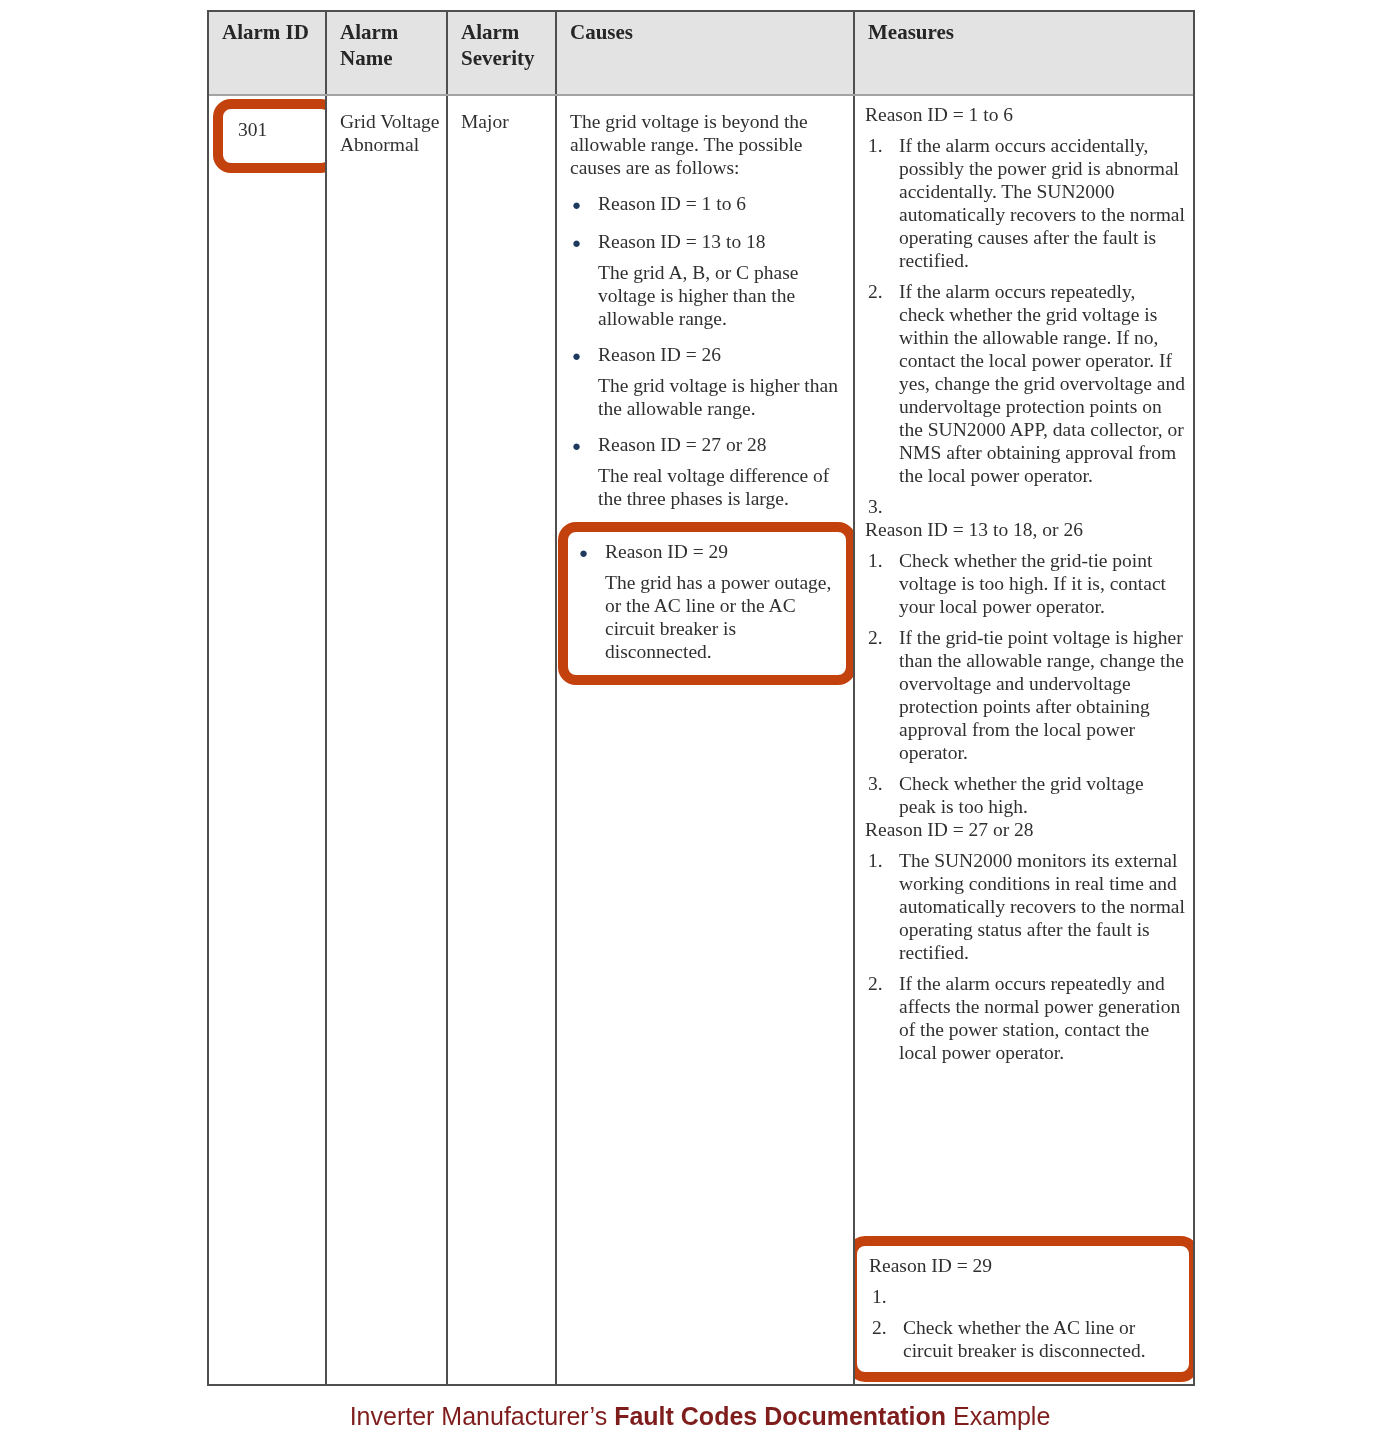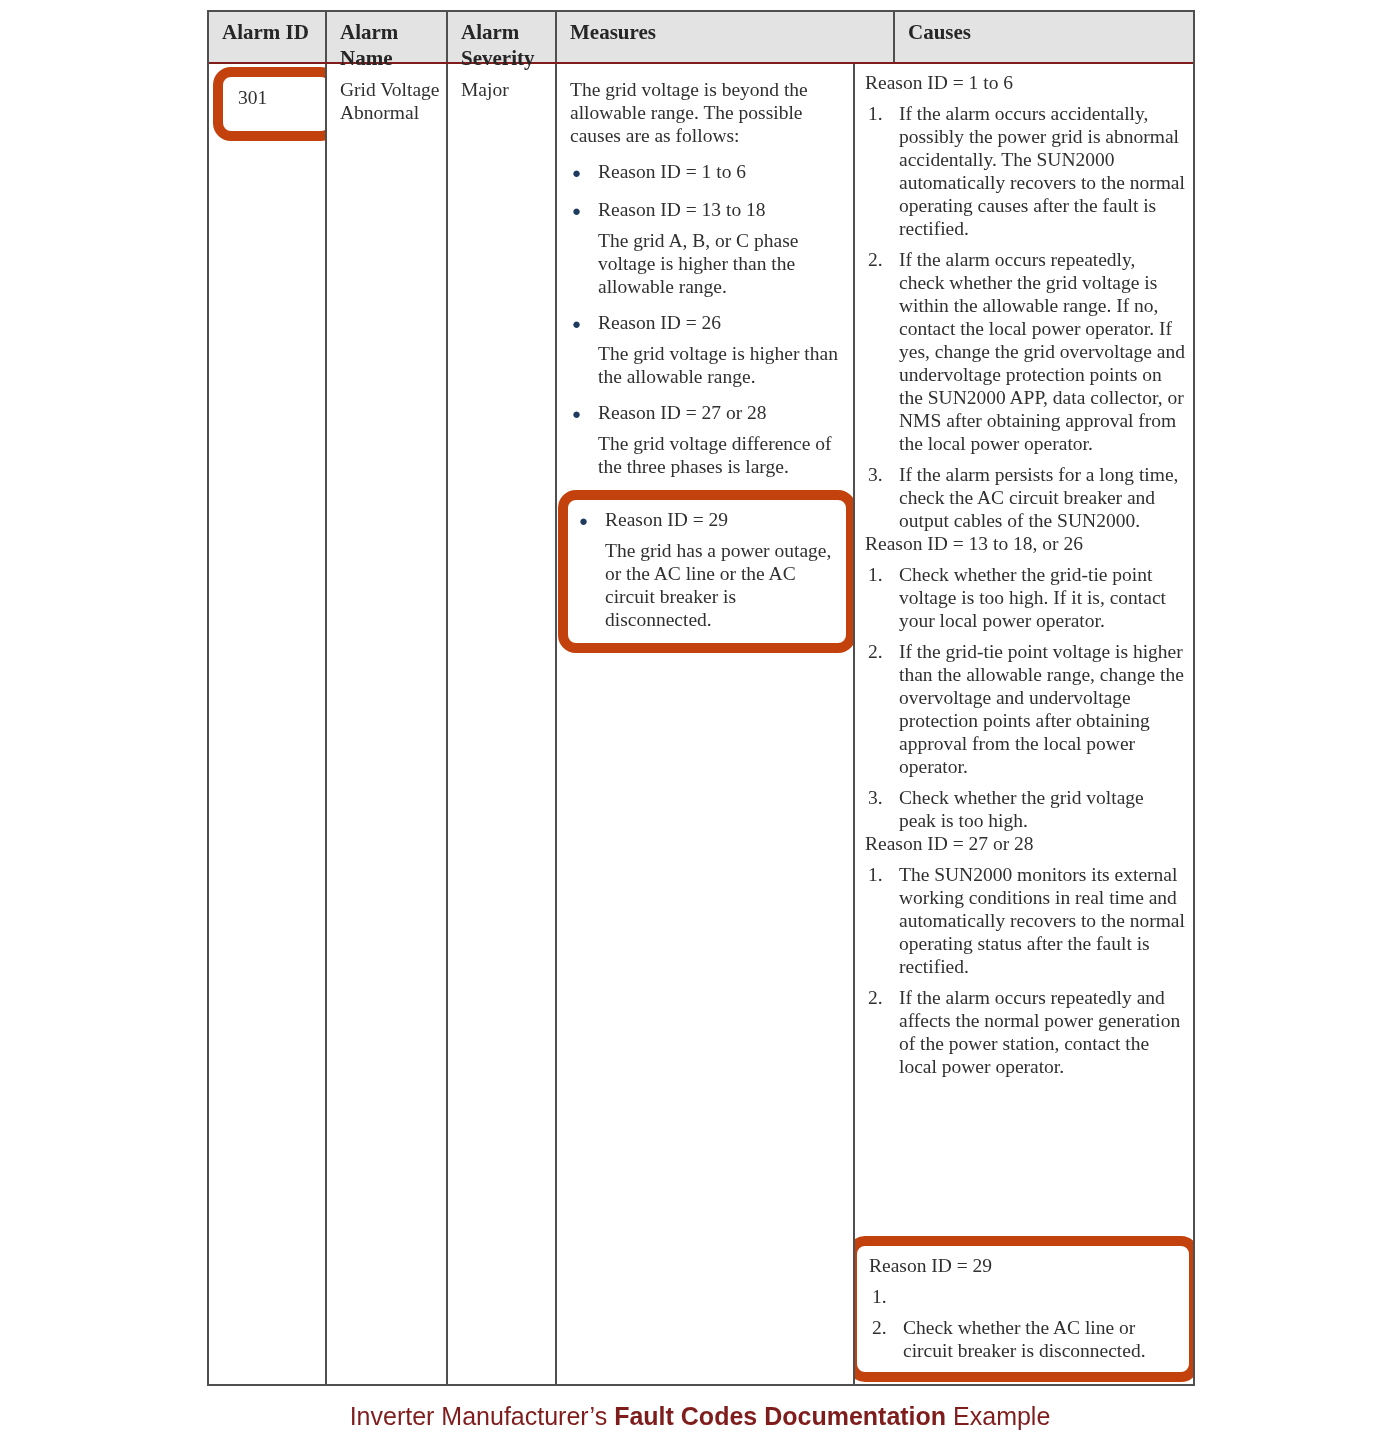--- a/index.html
+++ b/index.html
@@ -2,21 +2,21 @@
 <html><head>
 <meta charset="utf-8">
 <style>
   html,body{margin:0;padding:0;background:#ffffff;}
   .page{position:relative;width:1400px;height:1446px;background:#ffffff;overflow:hidden;
         font-family:"Liberation Serif", serif;color:#303030;}
 
   
   .doc-table{position:absolute;left:207px;top:10px;width:988px;height:1376px;
              box-sizing:border-box;border:2px solid #4f4f4f;display:flex;flex-direction:column;background:#fff;}
-  .thead{display:flex;flex:none;height:52px;background:#e3e3e3;border-bottom:2px solid #7f1d1d;box-sizing:border-box;justify-content:center;}
+  .thead{display:flex;flex:none;height:84px;background:#e3e3e3;border-bottom:2px solid #a3a3a3;box-sizing:border-box;justify-content:center;}
   .th{box-sizing:border-box;padding:7px 8px 0 13px;font-weight:bold;font-size:21px;line-height:26px;
       color:#262626;border-right:2px solid #4f4f4f;}
   .th:last-child{border-right:none;}
   .w1{width:118px;flex:none;} .w2{width:121px;flex:none;} .w3{width:109px;flex:none;}
   .w4{width:298px;flex:none;} .w5{flex:1;min-width:0;}
 
   .tbody{display:flex;flex:1;min-height:0;}
   .td{box-sizing:border-box;border-right:2px solid #4f4f4f;font-size:19.5px;line-height:23px;
       padding:13px 4px 0 13px;overflow:hidden;}
   .td:last-child{border-right:none;}
@@ -58,22 +58,22 @@
 <body>
 
 <div class="page">
 
   <div class="doc-table">
 
     <div class="thead">
       <div class="th w1">Alarm ID</div>
       <div class="th w2">Alarm Name</div>
       <div class="th w3">Alarm Severity</div>
+      <div class="th w4">Causes</div>
       <div class="th w5">Measures</div>
-      <div class="th w4">Causes</div>
     </div>
 
     <div class="tbody">
 
       <div class="td w1 col-id">
         <div class="hl hl-id">
           <span>301</span>
         </div>
       </div>
 
@@ -108,21 +108,21 @@
           <div class="bcontent">
             <div class="btitle">Reason ID = 26</div>
             <p class="bbody">The grid voltage is higher than the allowable range.</p>
           </div>
         </div>
 
         <div class="bullet">
           <span class="dot">●</span>
           <div class="bcontent">
             <div class="btitle">Reason ID = 27 or 28</div>
-            <p class="bbody">The grid voltage difference of the three phases is large.</p>
+            <p class="bbody">The real voltage difference of the three phases is large.</p>
           </div>
         </div>
 
         <div class="hl hl-causes">
           <div class="bullet">
             <span class="dot">●</span>
             <div class="bcontent">
               <div class="btitle">Reason ID = 29</div>
               <p class="bbody">The grid has a power outage, or the AC line or the AC circuit breaker is disconnected.</p>
             </div>
@@ -137,21 +137,20 @@
           <div class="step">
             <span class="num">1.</span>
             <span class="stext">If the alarm occurs accidentally, possibly the power grid is abnormal accidentally. The SUN2000 automatically recovers to the normal operating causes after the fault is rectified.</span>
           </div>
           <div class="step">
             <span class="num">2.</span>
             <span class="stext">If the alarm occurs repeatedly, check whether the grid voltage is within the allowable range. If no, contact the local power operator. If yes, change the grid overvoltage and undervoltage protection points on the SUN2000 APP, data collector, or NMS after obtaining approval from the local power operator.</span>
           </div>
           <div class="step">
             <span class="num">3.</span>
-            <span class="stext">If the alarm persists for a long time, check the AC circuit breaker and output cables of the SUN2000.</span>
           </div>
         </div>
 
         <div class="msec">
           <div class="mhead">Reason ID = 13 to 18, or 26</div>
           <div class="step">
             <span class="num">1.</span>
             <span class="stext">Check whether the grid-tie point voltage is too high. If it is, contact your local power operator.</span>
           </div>
           <div class="step">

